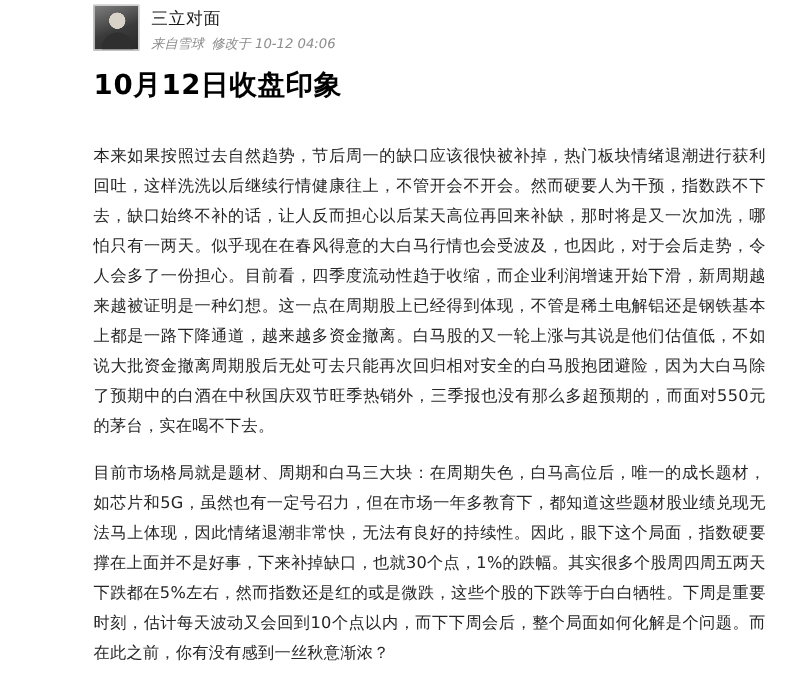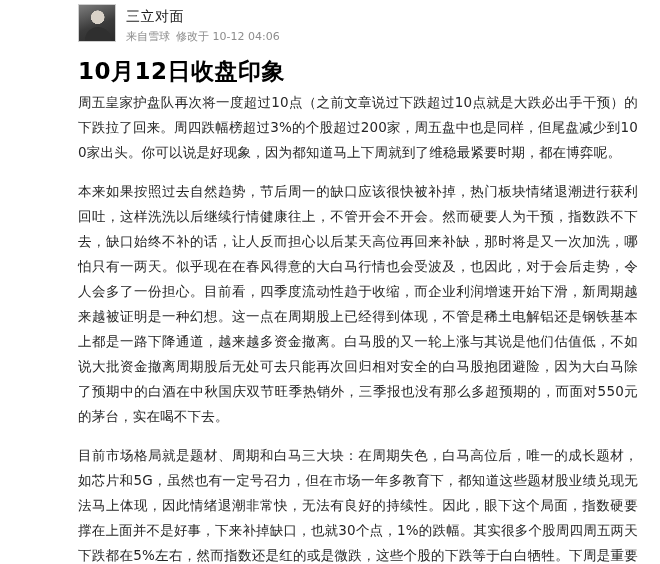--- a/index.html
+++ b/index.html
@@ -68,36 +68,37 @@
     line-height: 18px;
     letter-spacing: 0.5px;
   }
   .meta-line {
     margin-top: 5px;
     font-size: 11px;
     color: #8c8c8c;
     line-height: 14px;
     display: flex;
     gap: 6px;
+    font-style: italic;
   }
   .meta-source, .meta-time {
     white-space: nowrap;
   }
 
   
   .article {
     padding: 0 22px 0 78px;
     box-sizing: border-box;
   }
   .article-title {
     font-size: 23px;
     font-weight: bold;
     color: #000000;
     line-height: 30px;
-    margin: 12px 0 4px 0;
+    margin: 12px 0 32px 0;
     letter-spacing: 0.5px;
   }
 
   
   .article-body p {
     margin: 0 0 14px 0;
     font-size: 13.5px;
     line-height: 25px;
     color: #262626;
     text-align: justify;
@@ -117,19 +118,18 @@
       <div class="meta-line">
         <span class="meta-source">来自雪球</span>
         <span class="meta-time">修改于 10-12 04:06</span>
       </div>
     </div>
   </div>
 
   <div class="article">
     <h1 class="article-title">10月12日收盘印象</h1>
     <div class="article-body">
-      <p>周五皇家护盘队再次将一度超过10点（之前文章说过下跌超过10点就是大跌必出手干预）的下跌拉了回来。周四跌幅榜超过3%的个股超过200家，周五盘中也是同样，但尾盘减少到100家出头。你可以说是好现象，因为都知道马上下周就到了维稳最紧要时期，都在博弈呢。</p>
       <p>本来如果按照过去自然趋势，节后周一的缺口应该很快被补掉，热门板块情绪退潮进行获利回吐，这样洗洗以后继续行情健康往上，不管开会不开会。然而硬要人为干预，指数跌不下去，缺口始终不补的话，让人反而担心以后某天高位再回来补缺，那时将是又一次加洗，哪怕只有一两天。似乎现在在春风得意的大白马行情也会受波及，也因此，对于会后走势，令人会多了一份担心。目前看，四季度流动性趋于收缩，而企业利润增速开始下滑，新周期越来越被证明是一种幻想。这一点在周期股上已经得到体现，不管是稀土电解铝还是钢铁基本上都是一路下降通道，越来越多资金撤离。白马股的又一轮上涨与其说是他们估值低，不如说大批资金撤离周期股后无处可去只能再次回归相对安全的白马股抱团避险，因为大白马除了预期中的白酒在中秋国庆双节旺季热销外，三季报也没有那么多超预期的，而面对550元的茅台，实在喝不下去。</p>
       <p>目前市场格局就是题材、周期和白马三大块：在周期失色，白马高位后，唯一的成长题材，如芯片和5G，虽然也有一定号召力，但在市场一年多教育下，都知道这些题材股业绩兑现无法马上体现，因此情绪退潮非常快，无法有良好的持续性。因此，眼下这个局面，指数硬要撑在上面并不是好事，下来补掉缺口，也就30个点，1%的跌幅。其实很多个股周四周五两天下跌都在5%左右，然而指数还是红的或是微跌，这些个股的下跌等于白白牺牲。下周是重要时刻，估计每天波动又会回到10个点以内，而下下周会后，整个局面如何化解是个问题。而在此之前，你有没有感到一丝秋意渐浓？</p>
     </div>
   </div>
 
 </div>
 
 </body></html>

